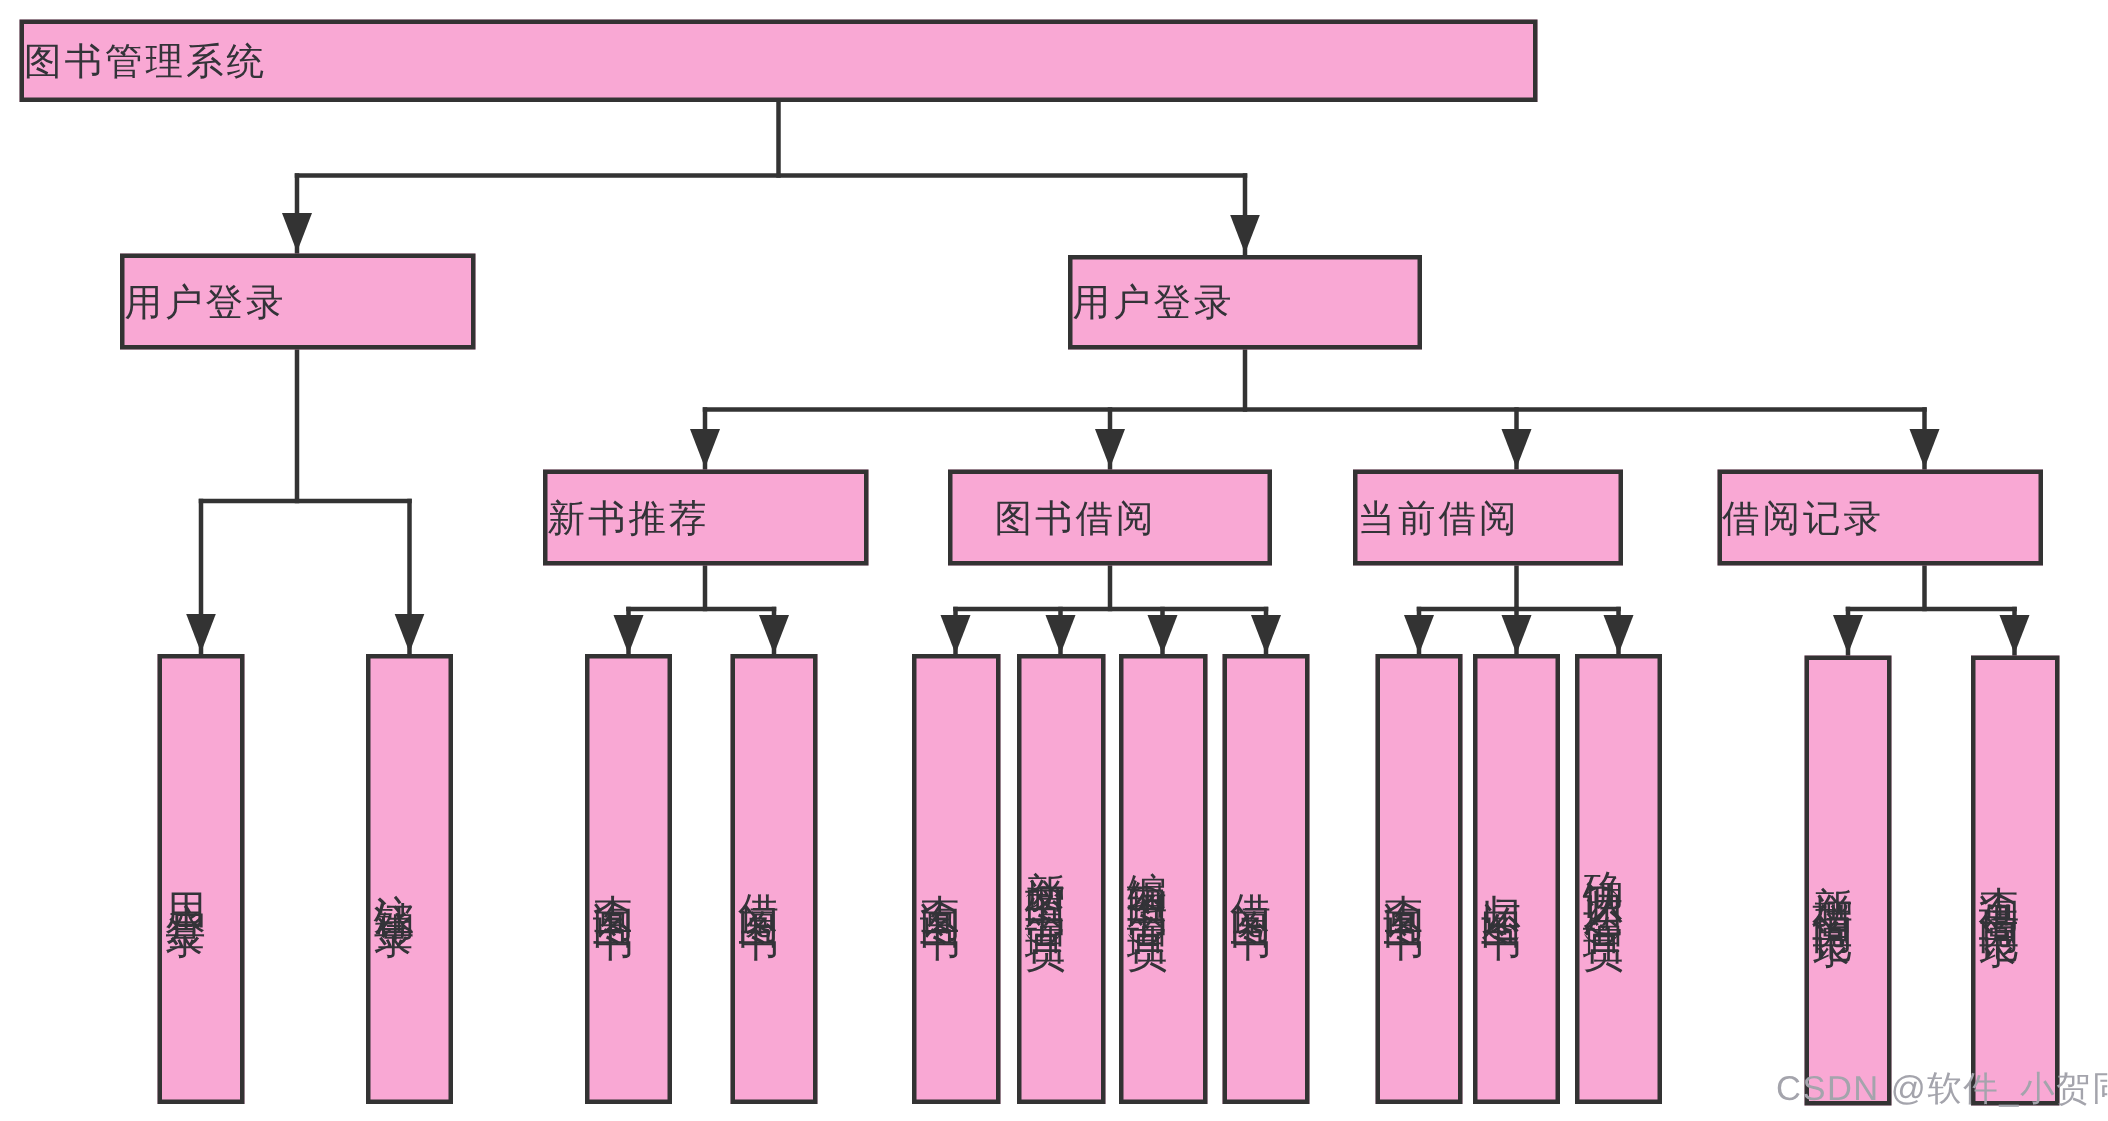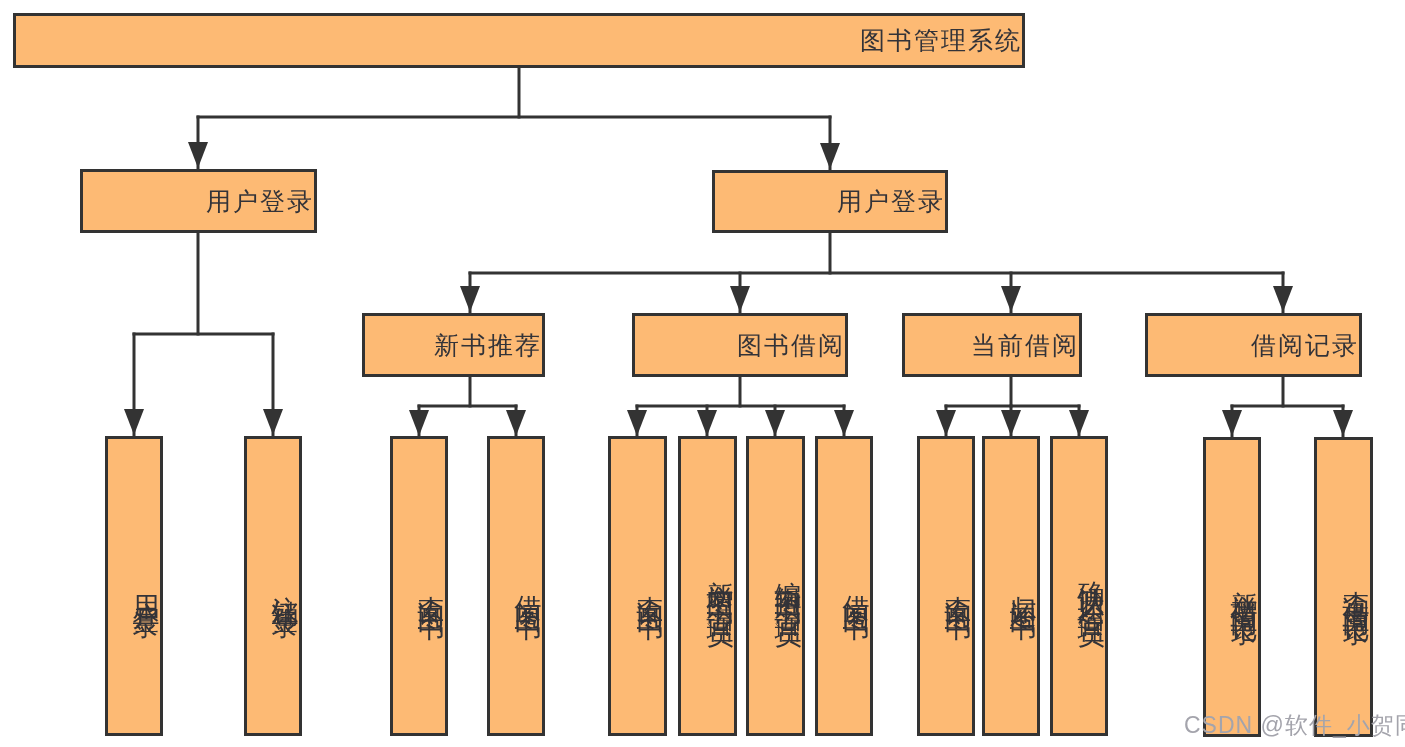--- a/index.html
+++ b/index.html
@@ -7,24 +7,24 @@
     position:relative;
     width:1405px;height:747px;
     background:#ffffff;
     font-family:"Liberation Sans", sans-serif;
     overflow:hidden;
   }
   .wires{position:absolute;left:0;top:0;width:1405px;height:747px;}
   .wires line{stroke:#333333;stroke-width:3;stroke-linecap:square;}
   .node{
     position:absolute;
-    background:#fdba74;
+    background:#f9a8d4;
     border:3px solid #333333;
     box-sizing:border-box;
-    display:flex;align-items:center;justify-content:flex-end;
+    display:flex;align-items:center;justify-content:flex-start;
     color:#333338;
   }
   .hnode{font-size:25px;letter-spacing:2px;white-space:nowrap;}
   .vnode span{
     writing-mode:vertical-rl;
     text-orientation:mixed;
     font-size:27px;
     letter-spacing:6px;
     line-height:1.1;
     color:#333338;
@@ -109,24 +109,24 @@
     <span>图书管理系统</span>
   </div>
 
   <div class="node hnode" style="left:80px;top:169px;width:237px;height:64px;">
     <span>用户登录</span>
   </div>
   <div class="node hnode" style="left:712px;top:170px;width:236px;height:63px;">
     <span>用户登录</span>
   </div>
 
-  <div class="node hnode" style="left:362px;top:313px;width:183px;height:64px;">
+  <div class="node hnode" style="left:362px;top:313px;width:217px;height:64px;">
     <span>新书推荐</span>
   </div>
-  <div class="node hnode" style="left:632px;top:313px;width:216px;height:64px;">
+  <div class="node hnode" style="left:632px;top:313px;width:216px;height:64px;padding-left:28px;">
     <span>图书借阅</span>
   </div>
   <div class="node hnode" style="left:902px;top:313px;width:180px;height:64px;">
     <span>当前借阅</span>
   </div>
   <div class="node hnode" style="left:1145px;top:313px;width:217px;height:64px;">
     <span>借阅记录</span>
   </div>
 
   <div class="node vnode" style="left:105px;top:436px;width:58px;height:300px;">

